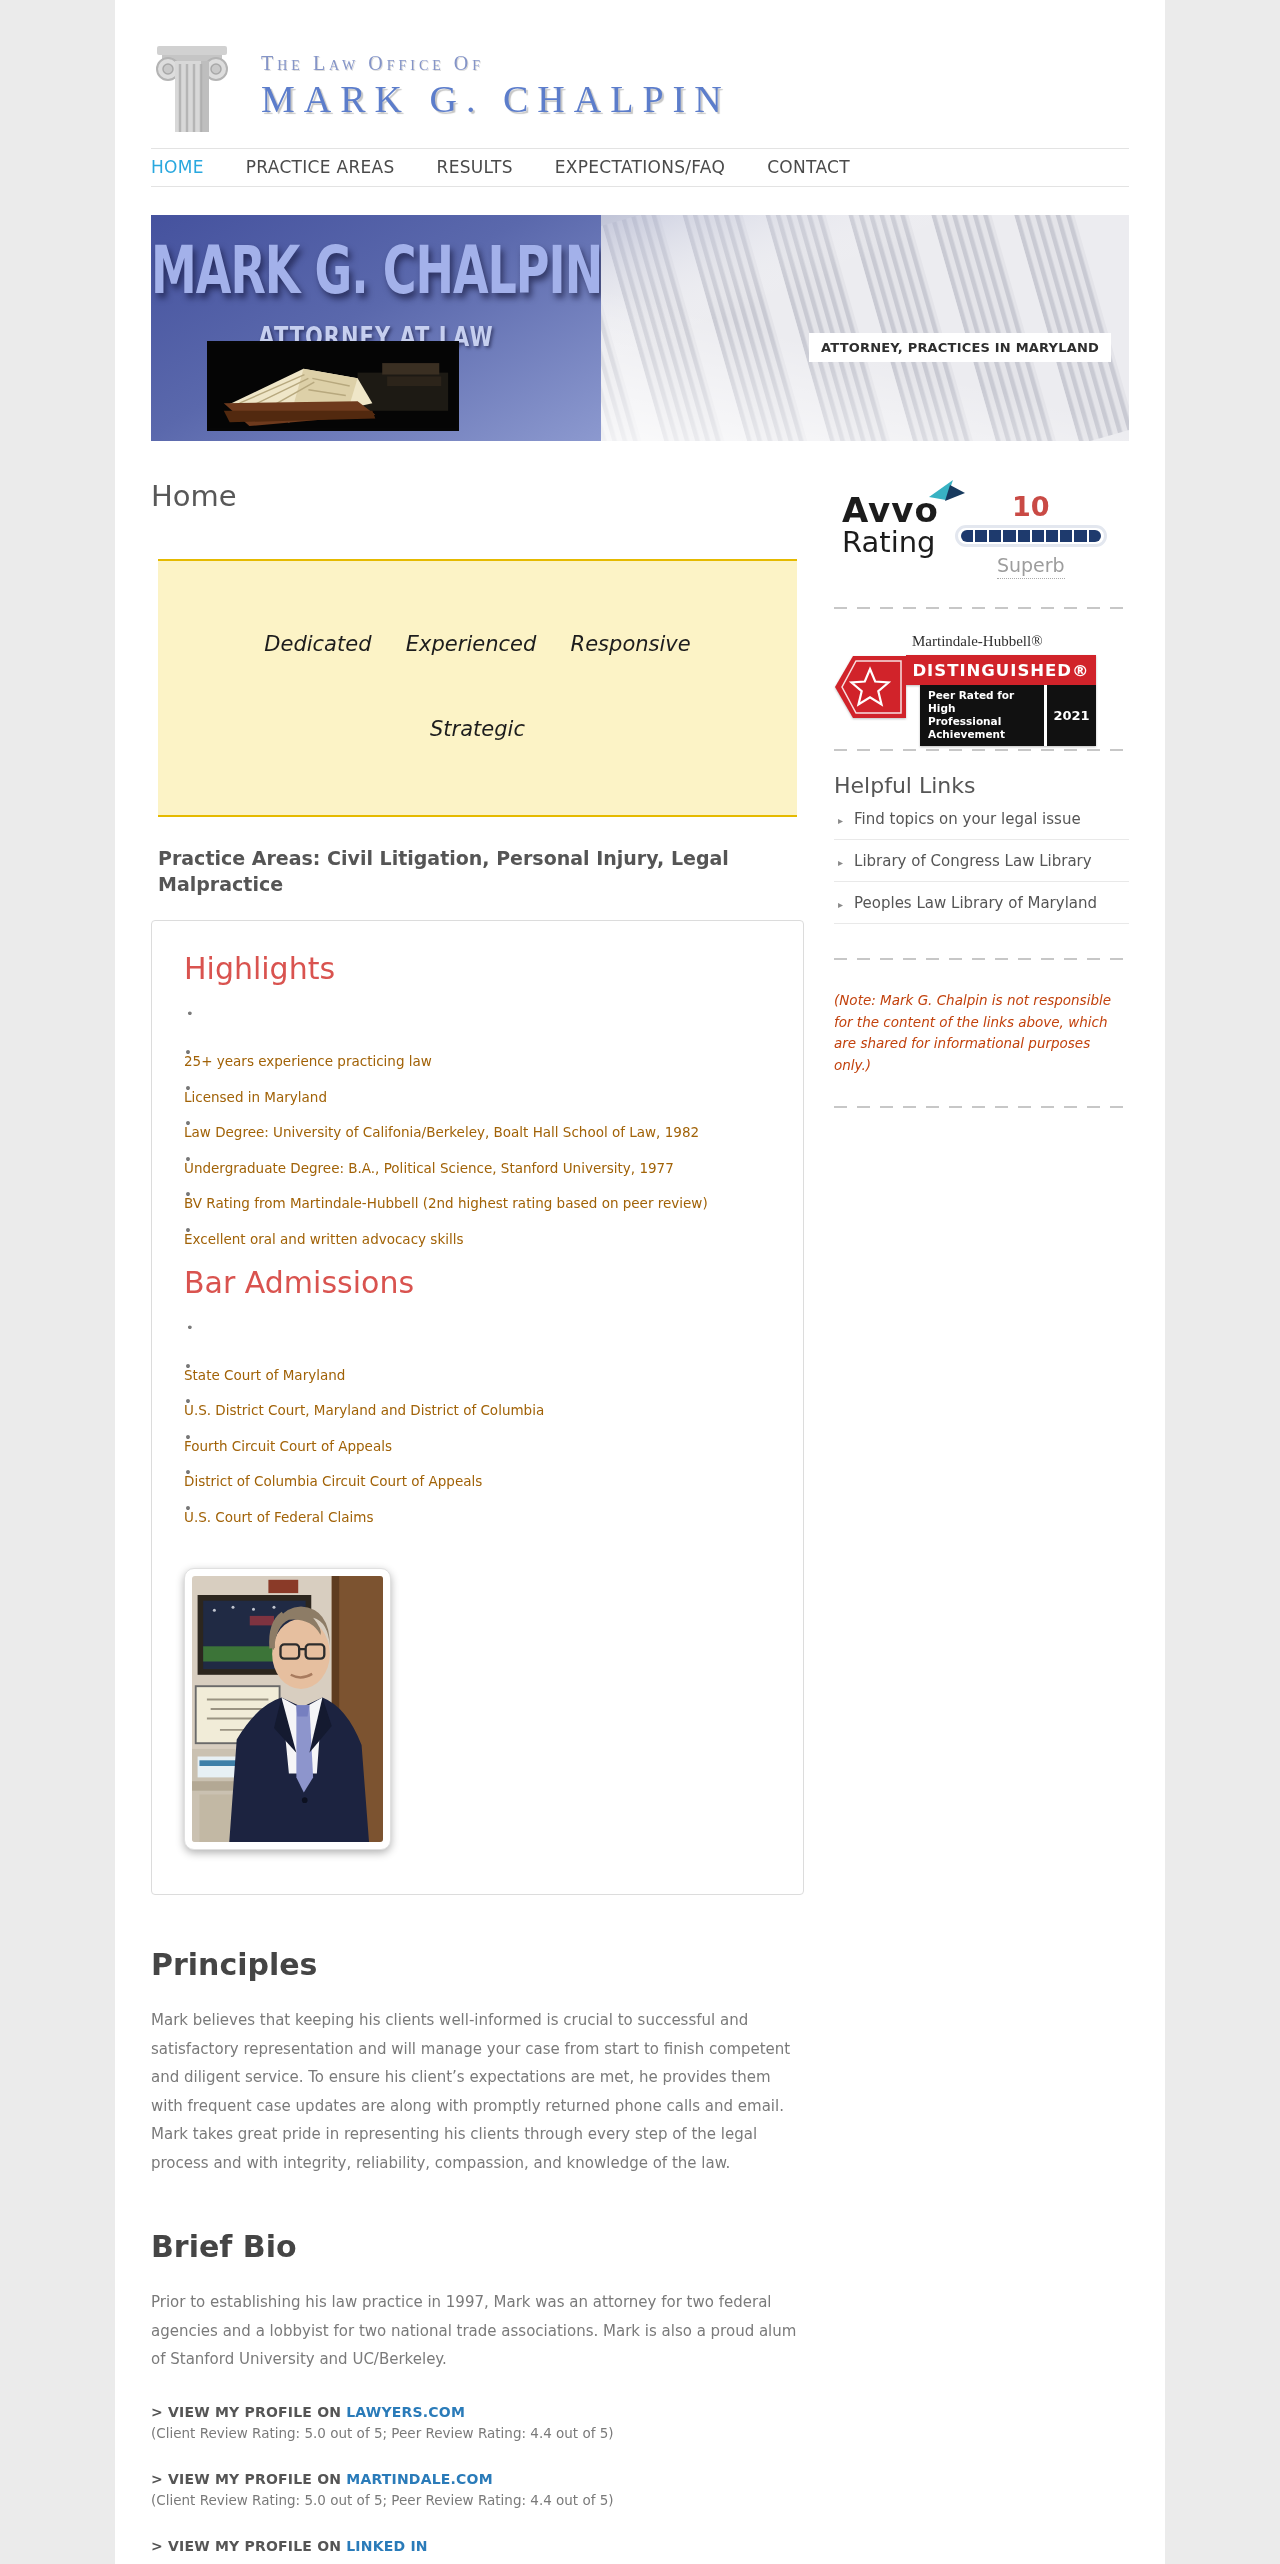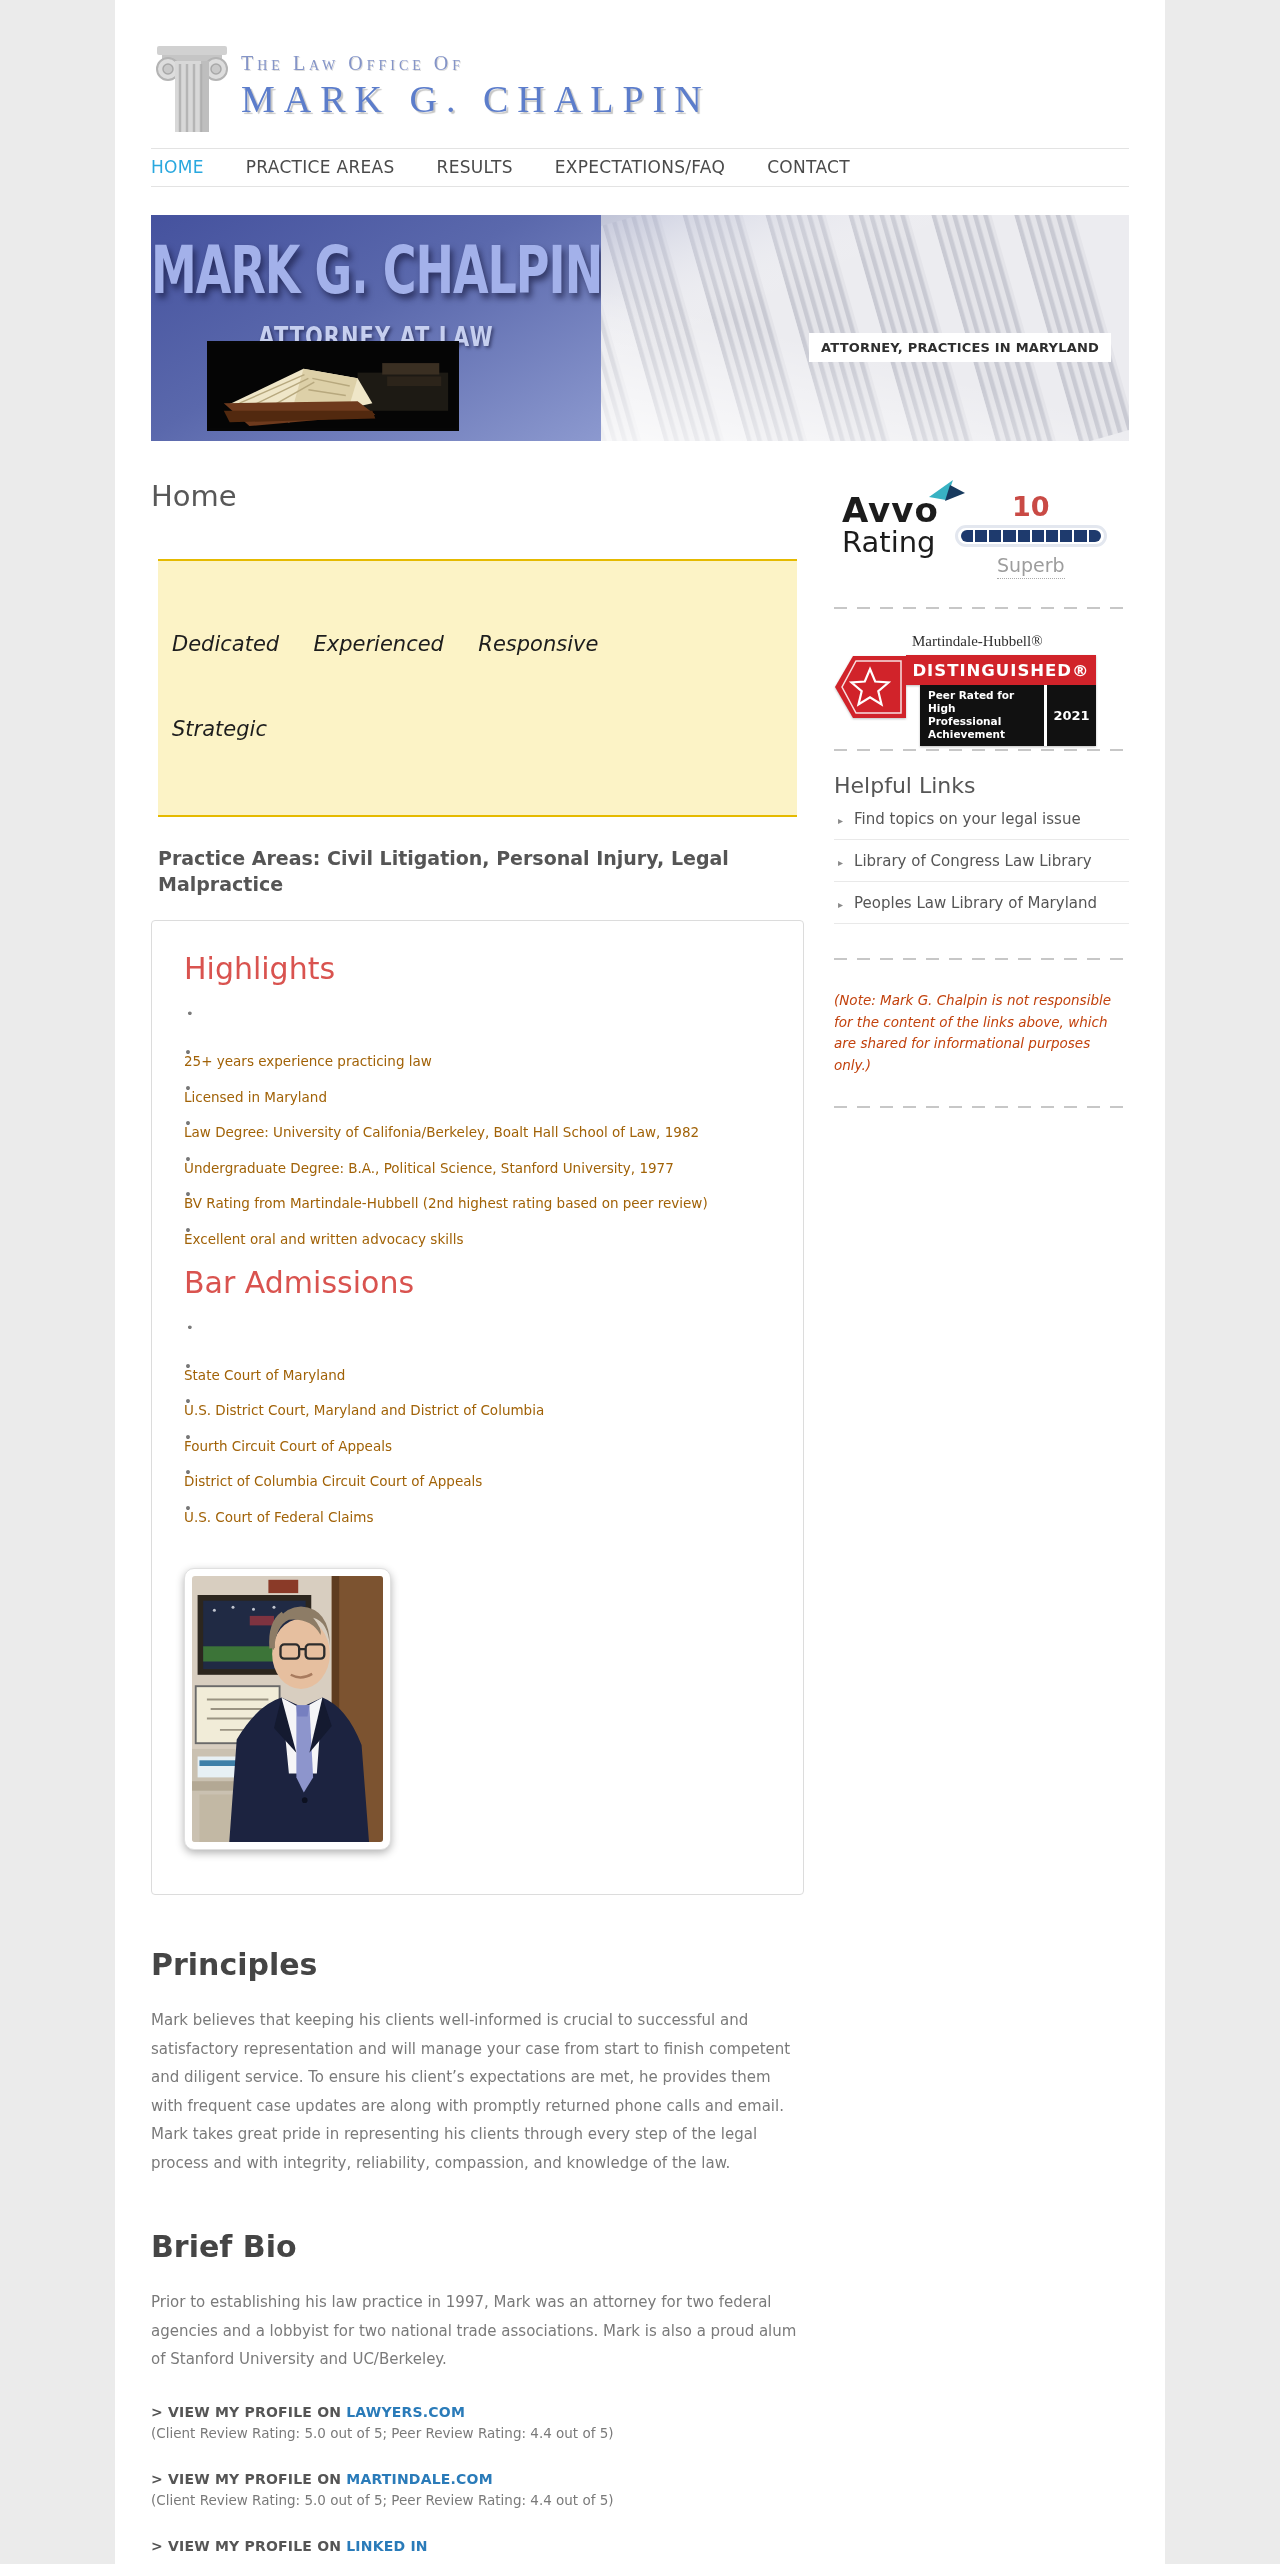--- a/index.html
+++ b/index.html
@@ -11,21 +11,21 @@
     width:1280px;
   }
   .wrapper {
     width:1050px; margin:0 auto; background:#ffffff;
     padding:0 36px; min-height:2564px; position:relative;
   }
 
   
   .logo-row { display:flex; align-items:flex-start; padding:42px 0 10px; }
   .column-icon { width:82px; height:92px; opacity:.85; flex:none; }
-  .logo-text { margin-left:8px; font-family:"Liberation Serif","DejaVu Serif",serif; }
+  .logo-text { margin-left:28px; font-family:"Liberation Serif","DejaVu Serif",serif; }
   .logo-tagline {
     color:#8494c8; font-size:20px; letter-spacing:4px; font-variant:small-caps;
     text-shadow:1px 1px 0 #dcdcdc; margin-top:10px;
   }
   .logo-name {
     color:#5c7dcb; font-size:38px; letter-spacing:9px; text-transform:uppercase;
     text-shadow:2px 2px 1px #c6c6c6; margin-top:2px;
   }
 
   
@@ -68,21 +68,21 @@
 
   
   .main { display:flex; gap:30px; margin-top:32px; }
   .content { width:653px; flex:none; }
   .sidebar { flex:1; padding-top:6px; }
 
   h1.page-title { font-size:29px; font-weight:normal; color:#585858; margin:6px 0 46px; }
 
   .gold-box {
     background:#fcf3c6; border-top:2px solid #e5ba00; border-bottom:2px solid #e5ba00;
-    margin:0 7px; padding:12px 14px 15px; 
+    margin:0 7px; padding:12px 14px 15px; text-align:center;
     font-style:italic; color:#1d1d1d; font-size:21px; line-height:1.35; white-space:pre-wrap;
   }
   .practice-heading { font-size:19px; font-weight:bold; color:#555; margin:28px 7px 22px; line-height:1.4; }
 
   .card {
     border:1px solid #dcdcdc; border-radius:4px; background:#fff;
     padding:26px 32px 44px; margin-top:20px;
   }
   .red-heading { color:#d9534f; font-size:30px; font-weight:normal; margin:4px 0 20px; }
   .lone-bullet { color:#7a7a7a; font-size:13px; margin:0 0 30px 2px; }

